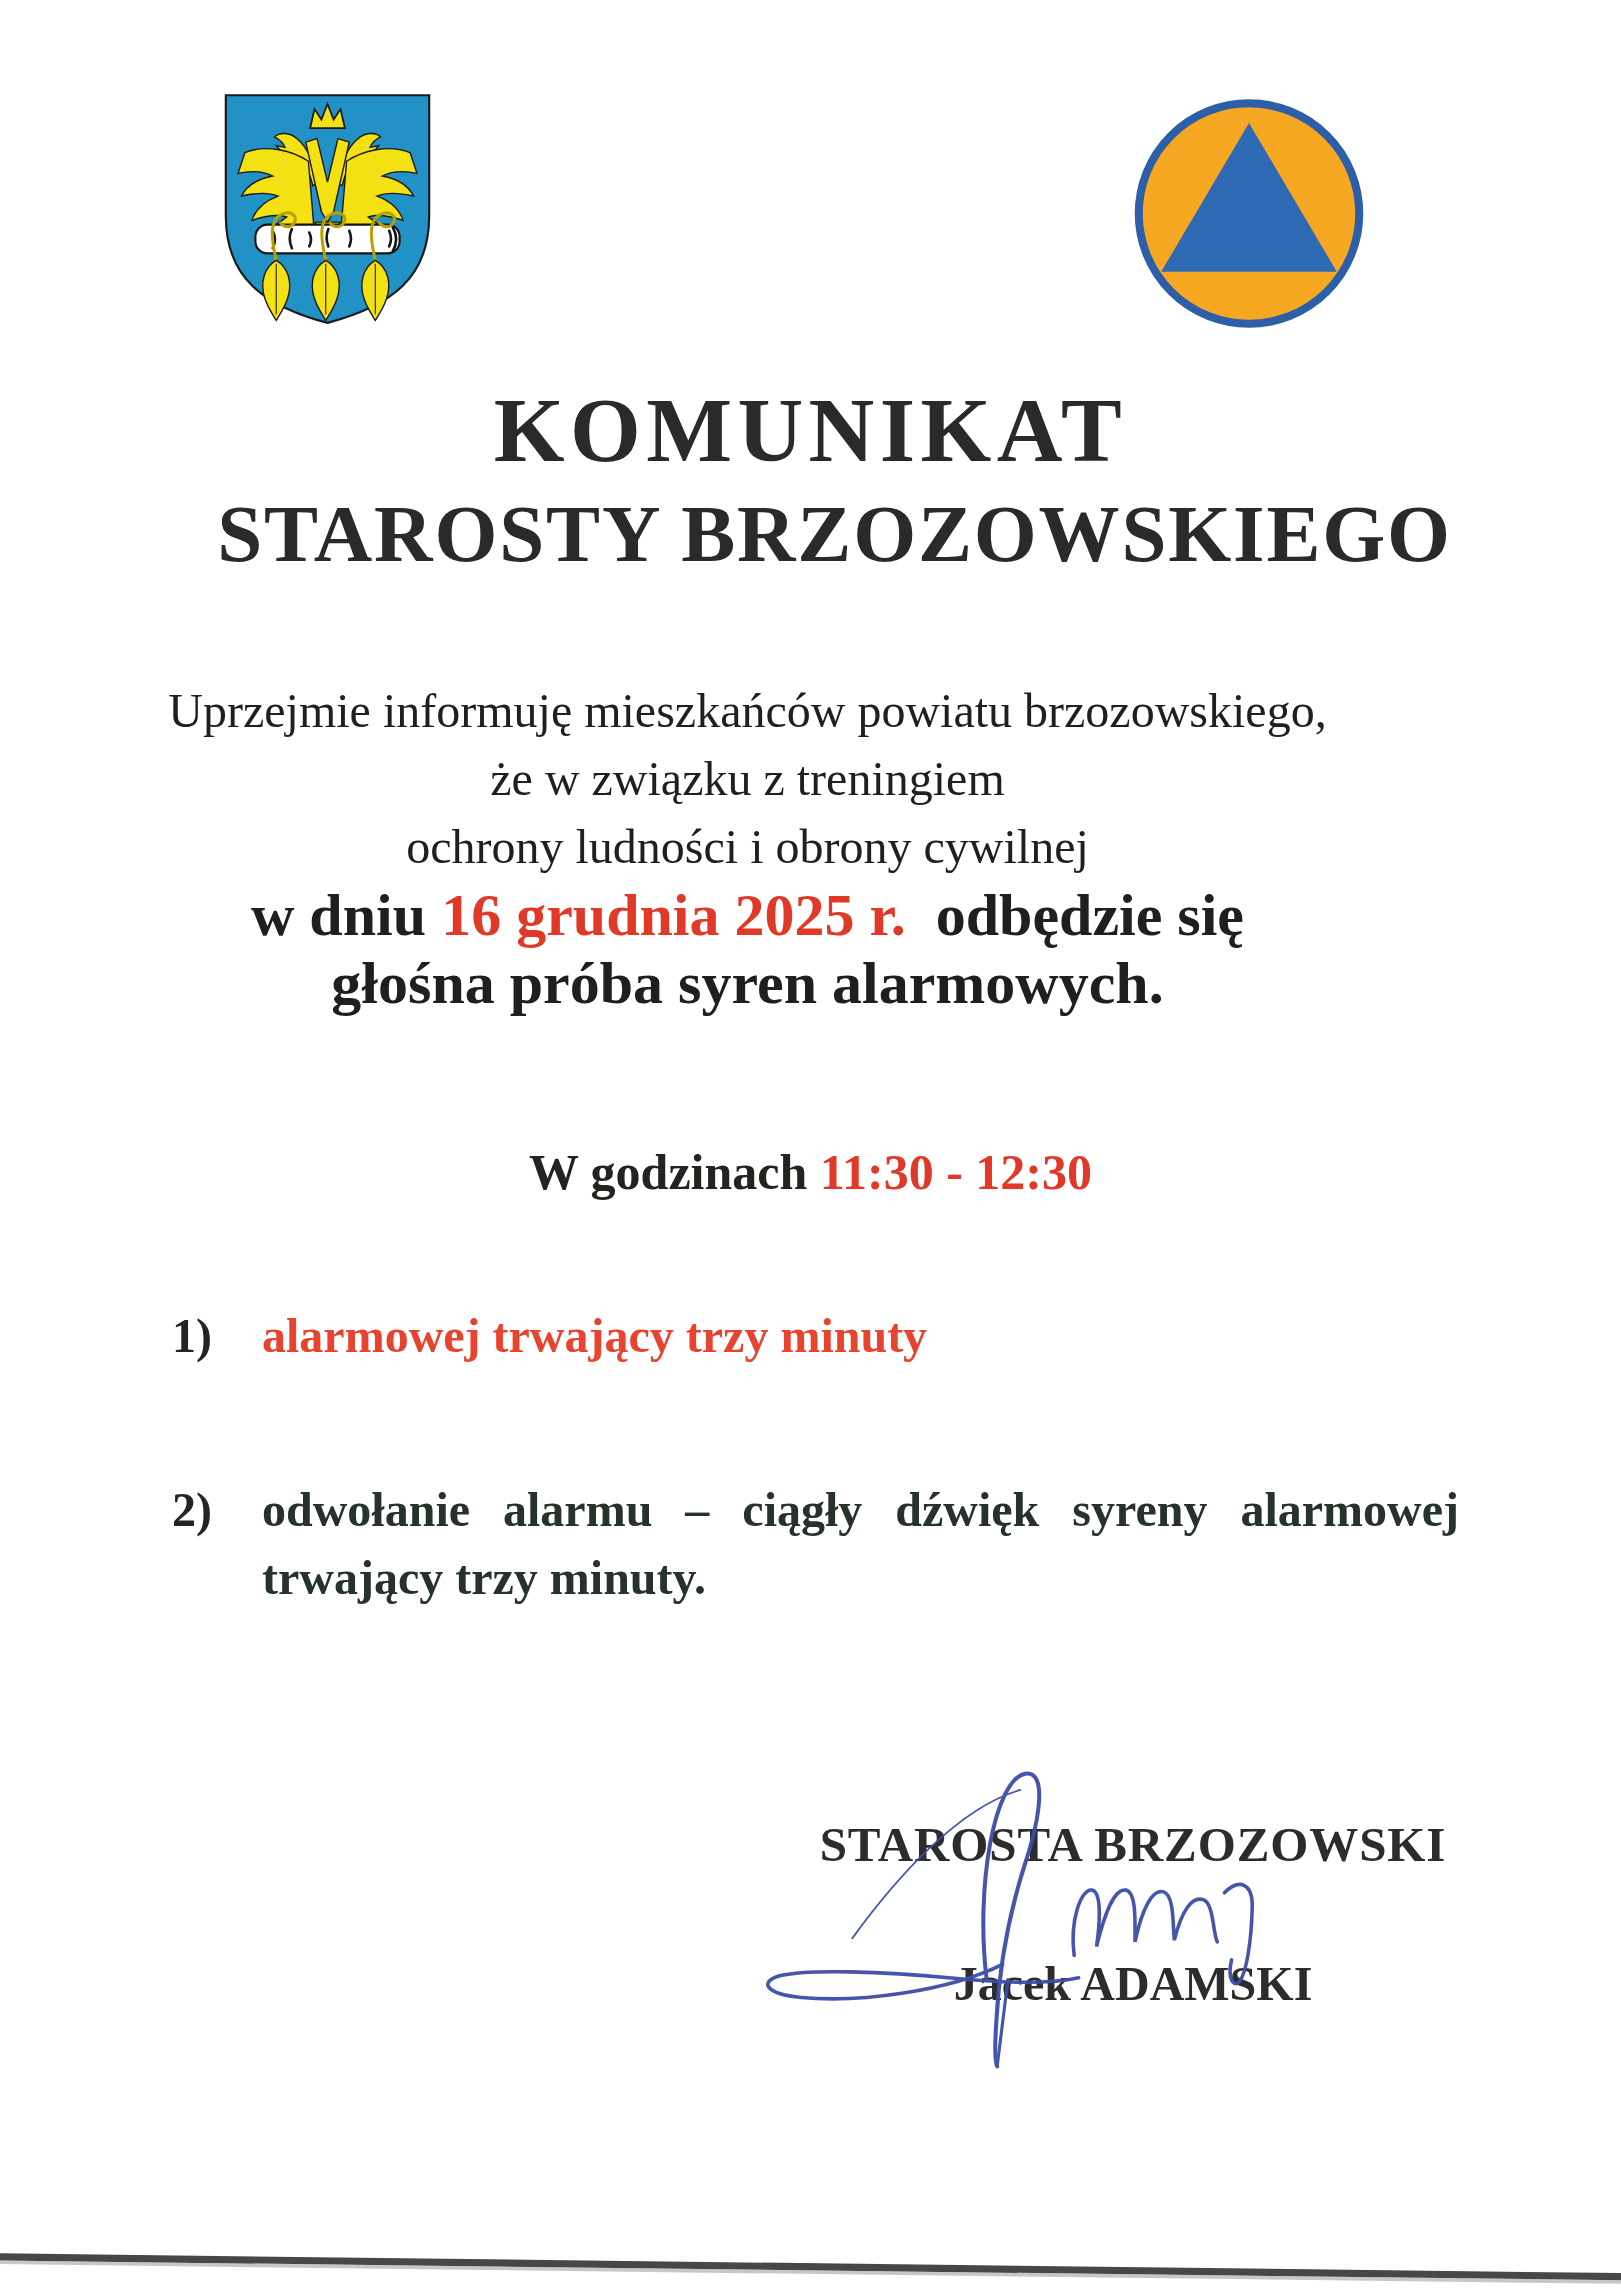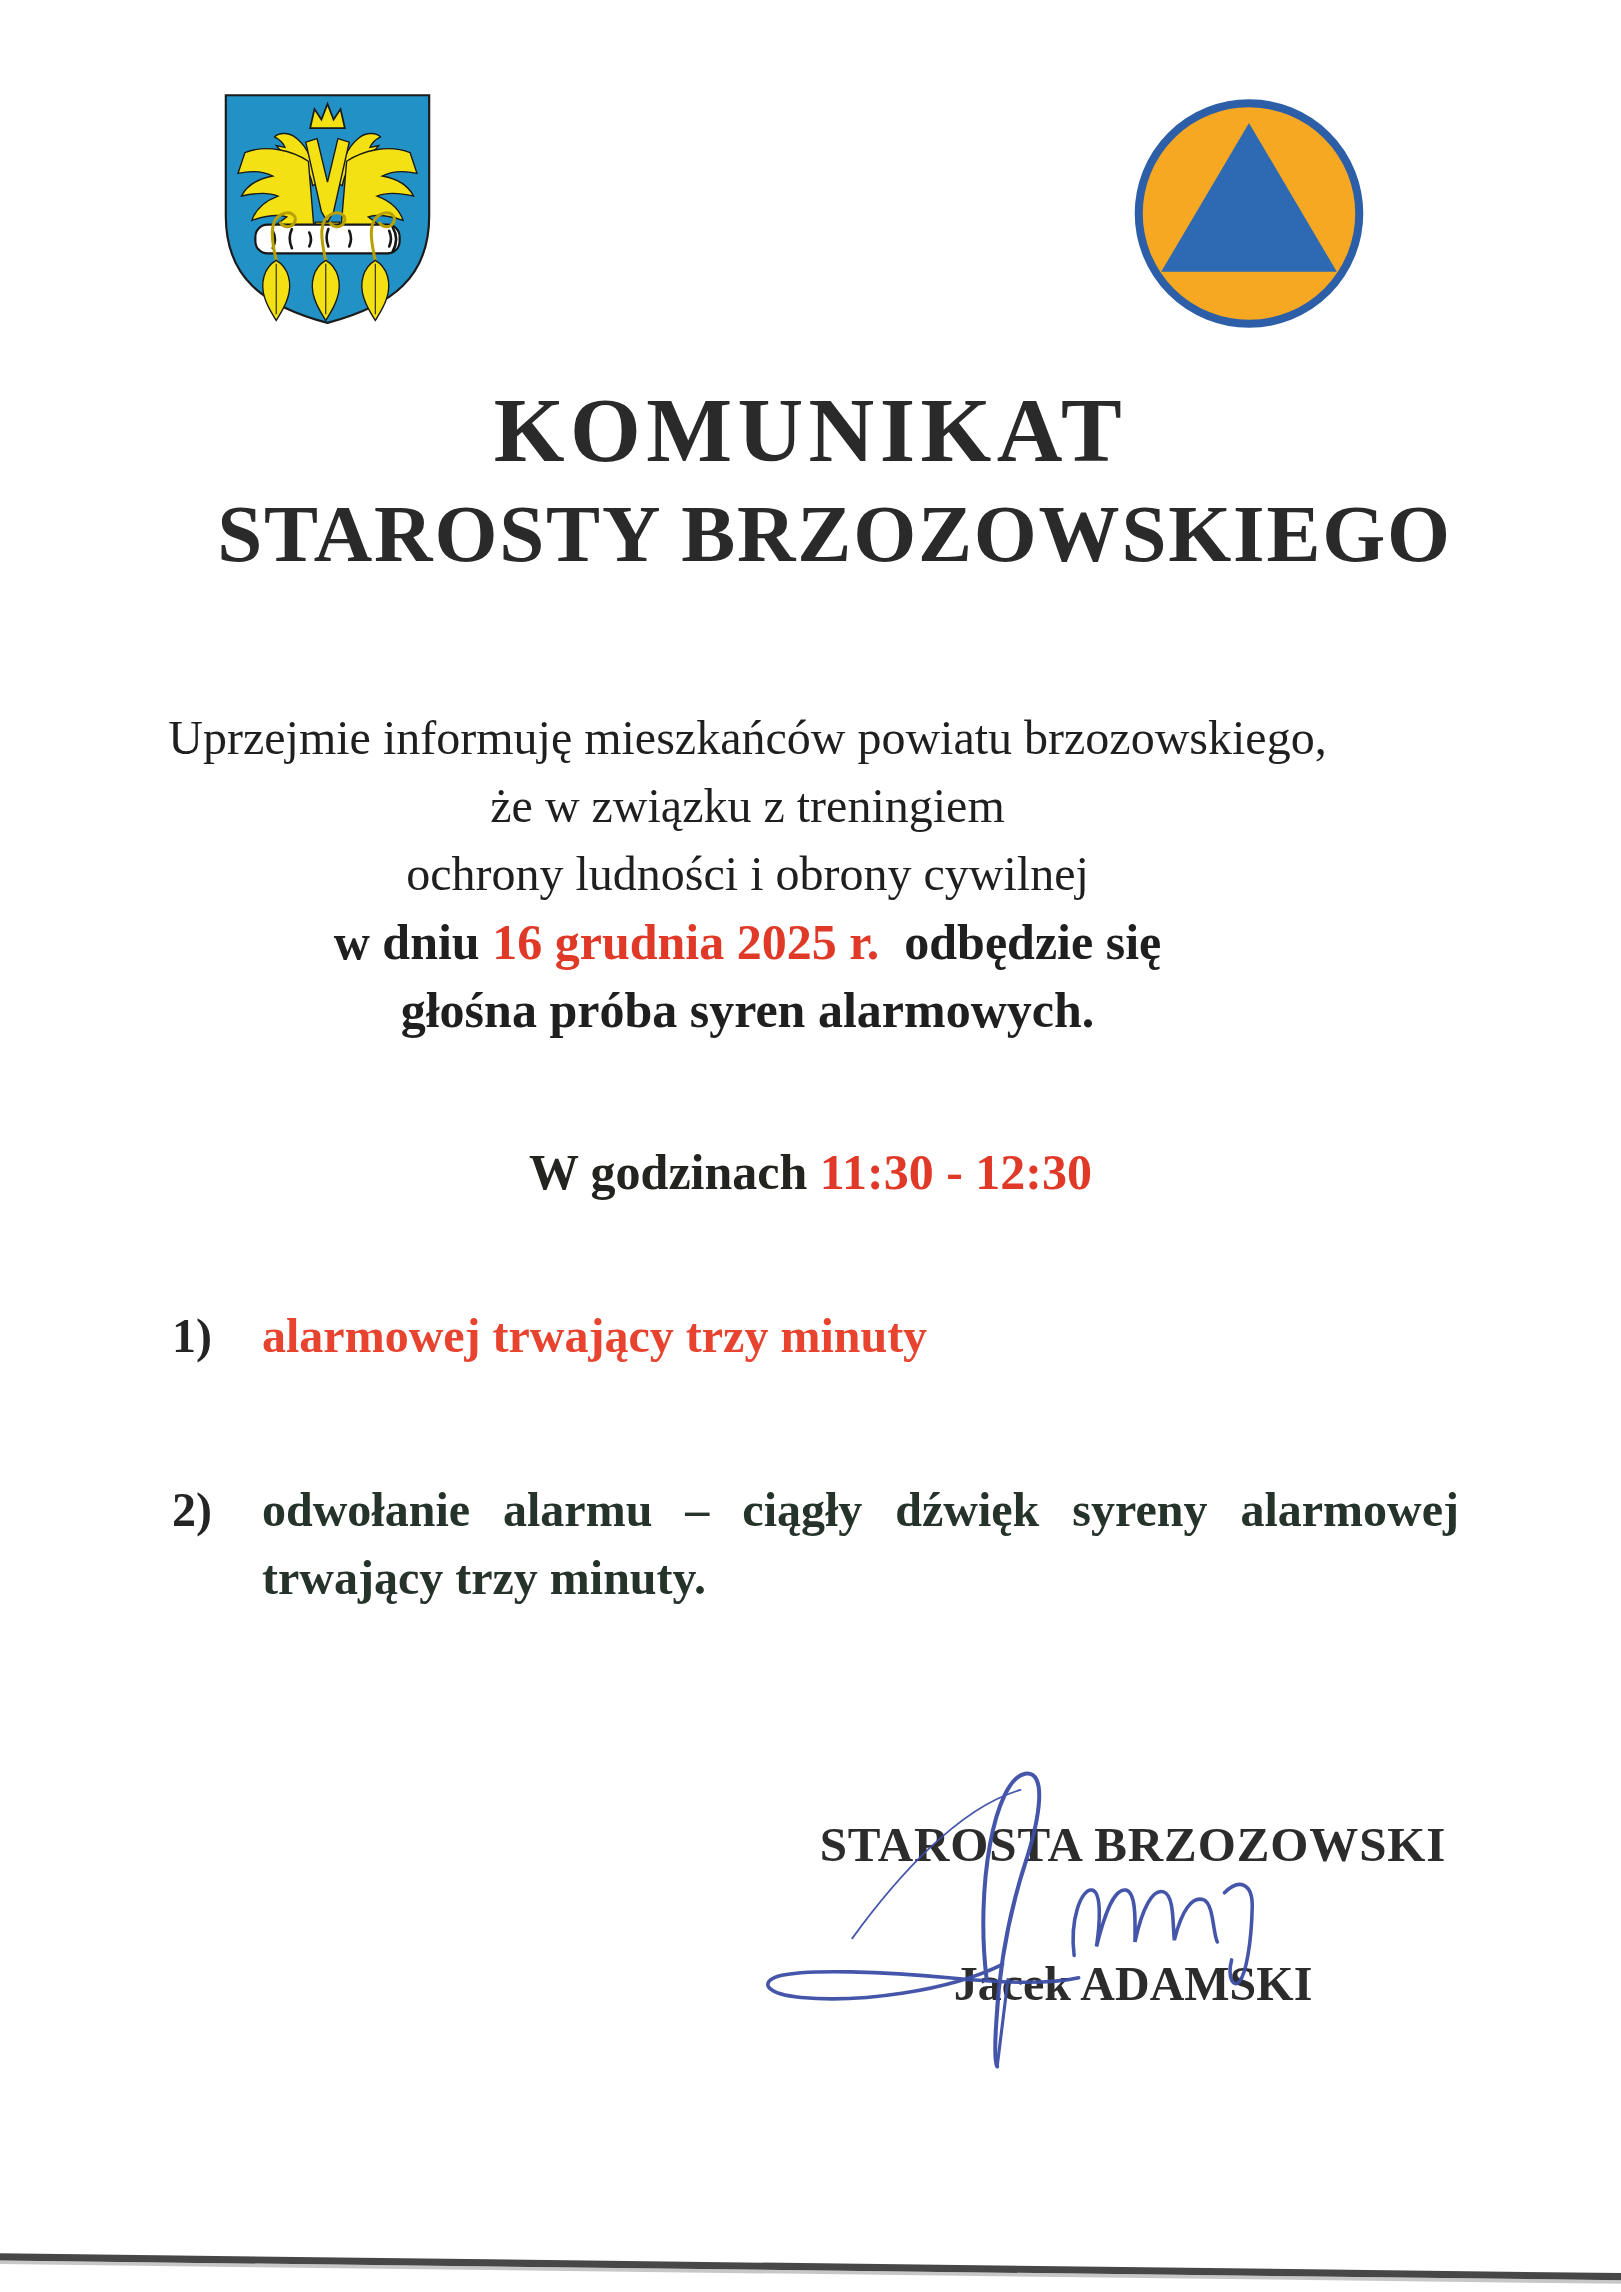--- a/index.html
+++ b/index.html
@@ -24,25 +24,25 @@
   }
   .title2 {
     top:494px; left:0; width:1621px;
     text-align:center;
     font-size:81px; font-weight:bold; letter-spacing:1.8px;
     line-height:1.0; color:#2a2a2a;margin-left:24px;
   }
 
   
   .intro {
-    top:704px; left:0; width:1495px;
+    top:677px; left:0; width:1495px;
     text-align:center;
     font-size:48px; line-height:68px;
   }
-  .intro .bold-line { font-weight:bold; font-size:50px; }
+  .intro .bold-line { font-weight:bold; font-size:60px; }
   .red { color:#e03928; }
 
   
   .schedule {
     top:1136px; left:0; width:1621px;
     text-align:center;
     font-weight:bold; font-size:50px; line-height:73px;
     color:#23241f;
   }
 

